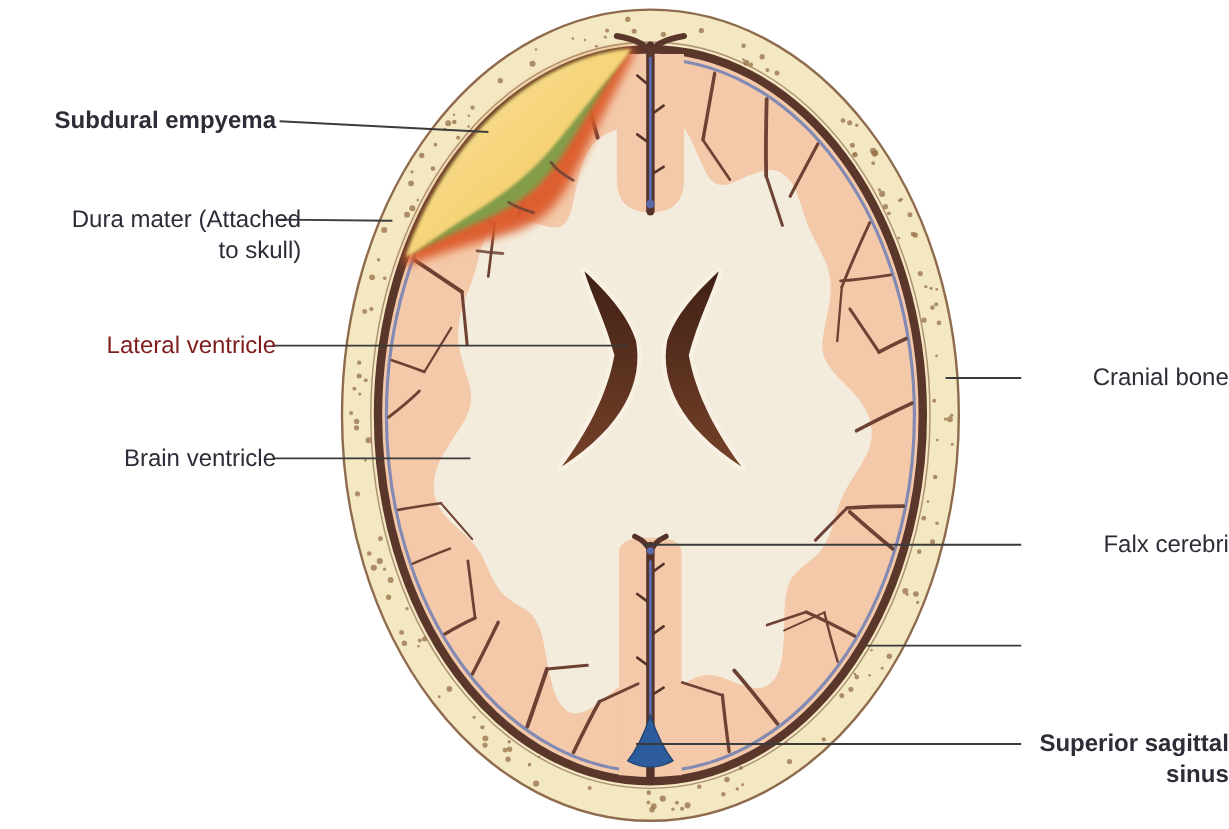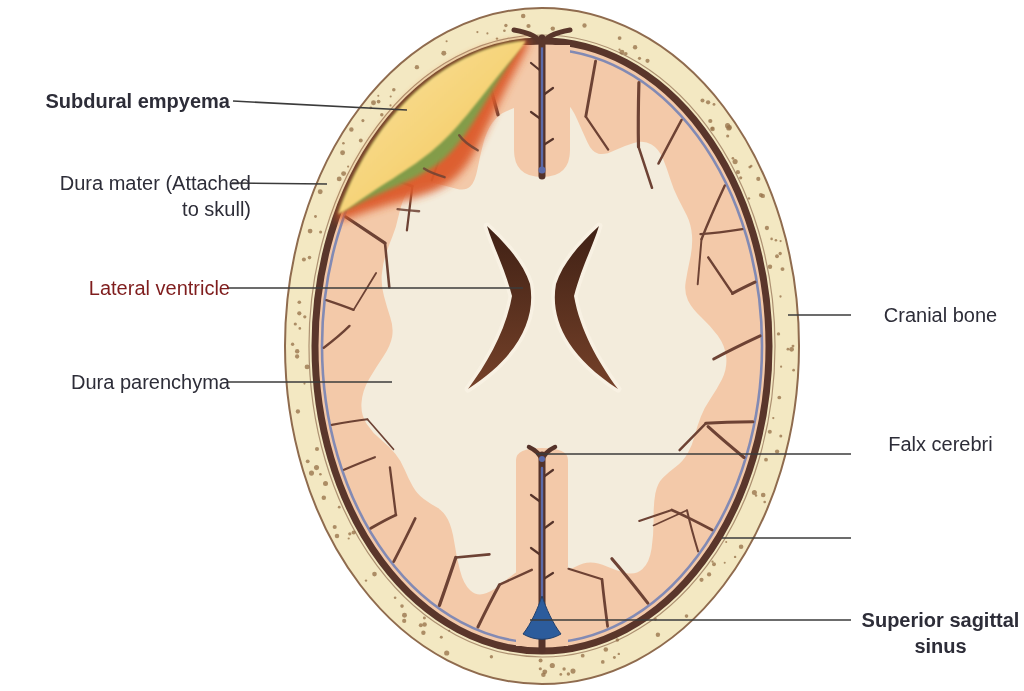--- a/index.html
+++ b/index.html
@@ -1,27 +1,27 @@
 <!DOCTYPE html>
 <html><head>
 <meta charset="utf-8">
 <style>
   html,body{margin:0;padding:0;background:#fff;}
   .stage{position:relative;width:1024px;height:691px;background:#fff;overflow:hidden;
          font-family:"Liberation Sans",sans-serif;}
   .stage svg{position:absolute;left:0;top:0;}
   .lbl{position:absolute;font-size:20px;line-height:26px;color:#2d2d38;white-space:pre-line;}
   .lbl.left{left:0;width:230px;text-align:right;}
-  .lbl.right{left:857px;width:167px;text-align:center;}
+  .lbl.right{left:857px;width:167px;text-align:right;}
   #lbl-empyema{top:88px;font-weight:bold;}
   #lbl-dura{top:170px;}
   #lbl-ventricle{top:275px;}
   #lbl-parenchyma{top:369px;}
   #lbl-bone{top:302px;}
-  #lbl-falx{top:431px;}
+  #lbl-falx{top:441px;}
   #lbl-space{top:525px;}
   #lbl-sinus{top:607px;}
 </style>
 </head>
 <body>
 
 <div class="stage" style="background: rgb(255, 255, 255); padding-left: 16px;">
   <svg id="figure-svg" width="1024" height="691" viewBox="0 0 1024 691">
     <defs>
       <linearGradient id="ventGrad" x1="0" y1="0" x2="0" y2="1">
@@ -296,18 +296,18 @@
         <line x1="536" y1="454" x2="851" y2="454" stroke="#3b3b3b" stroke-width="1.6" stroke-linecap="butt"></line>
         <line x1="722" y1="538" x2="851" y2="538" stroke="#3b3b3b" stroke-width="1.6" stroke-linecap="butt"></line>
         <line x1="530" y1="620" x2="851" y2="620" stroke="#3b3b3b" stroke-width="1.6" stroke-linecap="butt"></line>
       </g>
   </svg>
 
   <div class="lbl left" id="lbl-empyema" style="color: rgb(45, 45, 56);">Subdural empyema</div>
   <div class="lbl left" id="lbl-dura" style="color: rgb(45, 45, 56); margin-left: 21px;">Dura mater (Attached
 to skull)</div>
   <div class="lbl left" id="lbl-ventricle" style="color: #7f1d1d;">Lateral ventricle</div>
-  <div class="lbl left" id="lbl-parenchyma" style="color: rgb(45, 45, 56);">Dura parenchyma</div>
+  <div class="lbl left" id="lbl-parenchyma" style="color: rgb(45, 45, 56);">Brain ventricle</div>
   <div class="lbl right" id="lbl-bone" style="color: rgb(45, 45, 56);">Cranial bone</div>
   <div class="lbl right" id="lbl-falx" style="color: rgb(45, 45, 56);">Falx cerebri</div>
   <div class="lbl right" id="lbl-sinus" style="color: rgb(45, 45, 56); font-weight: bold;">Superior sagittal
 sinus</div>
 </div>
 
 </body></html>

